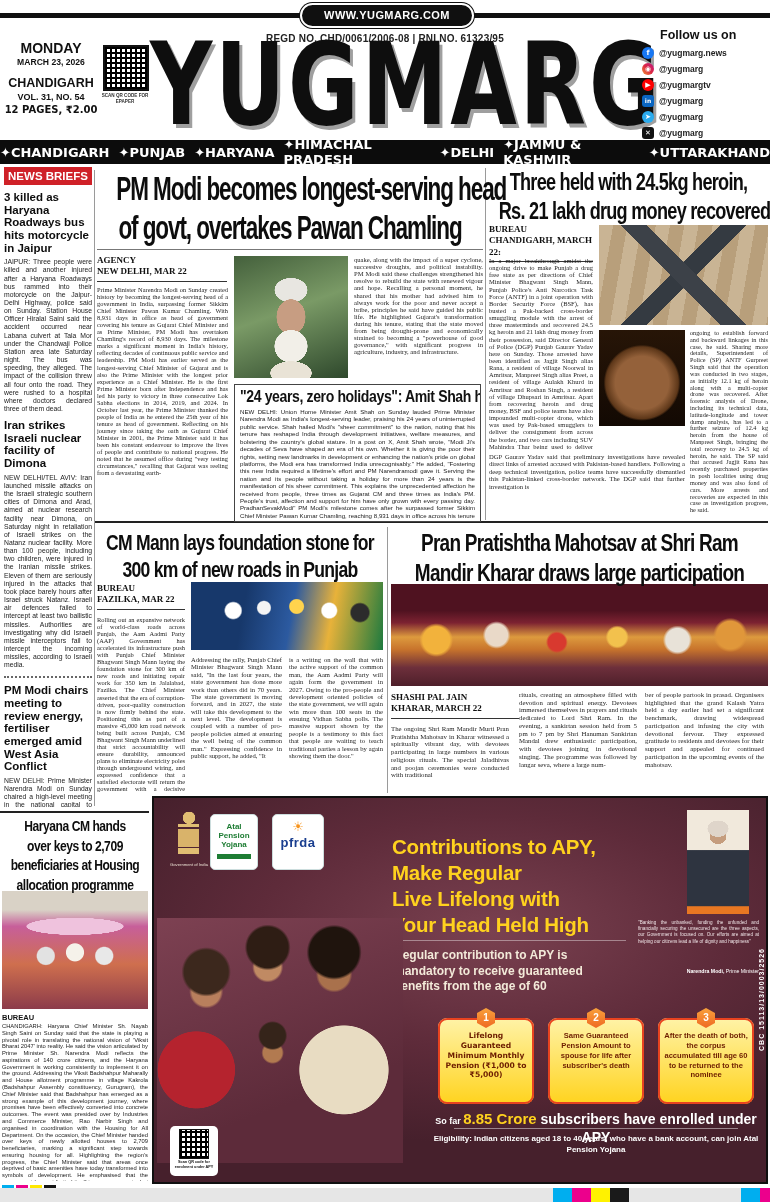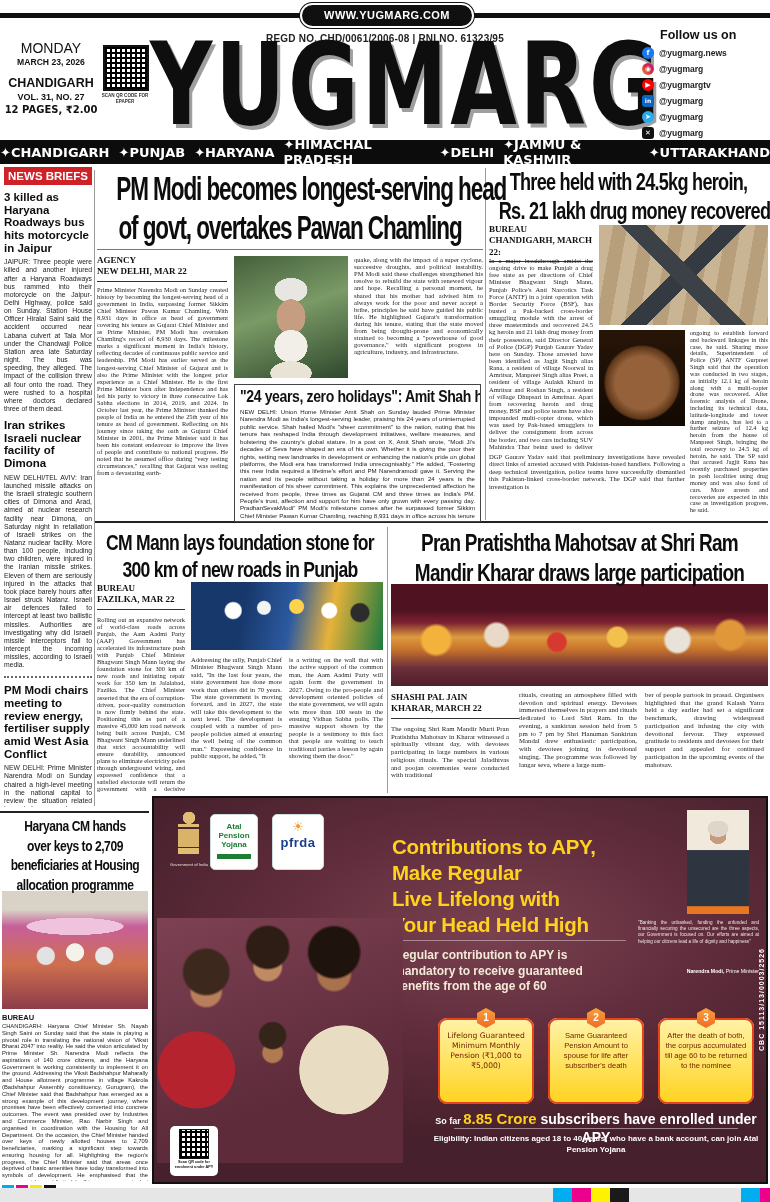--- a/index.html
+++ b/index.html
@@ -80,38 +80,38 @@
   .sic{width:12px;height:12px;border-radius:50%;color:#fff;font-size:7px;line-height:12px;
        text-align:center;margin-right:5px;font-weight:700;font-family:"DejaVu Sans",sans-serif;flex:0 0 12px;}
   .handle{font-size:8.5px;font-weight:700;color:#222;}
   
   .card{position:absolute;width:96px;height:86px;background:linear-gradient(#fff3a8,#ffd31e);
         border-radius:9px;box-shadow:0 0 0 2px #e8431f inset;}
   .cardnum{position:absolute;top:-10px;left:50%;transform:translateX(-50%);width:18px;height:20px;
         background:linear-gradient(#f9a13b,#ef6a23);color:#fff;font-weight:700;font-size:10px;
         line-height:20px;text-align:center;
         clip-path:polygon(50% 0,100% 25%,100% 75%,50% 100%,0 75%,0 25%);}
-  .cardtx{padding:13px 6px 4px;font-size:7.6px;font-weight:400;color:#6d1d00;text-align:center;line-height:1.3;}
+  .cardtx{padding:13px 6px 4px;font-size:7.6px;font-weight:700;color:#6d1d00;text-align:center;line-height:1.3;}
   .wbox{background:#fff;border-radius:5px;}
 </style>
 </head>
 <body>
 
 <div id="page">
 
   <div class="abs" style="left:0;top:13px;width:770px;height:5px;background:#101010;"></div>
   <div class="abs" style="left:300px;top:3px;width:170px;height:21px;background:#101010;border:2px solid #fff;box-shadow:0 0 0 1px #101010;
               border-radius:13px;color:#fff;font-weight:700;font-size:11px;line-height:21px;text-align:center;letter-spacing:.4px;">WWW.YUGMARG.COM</div>
   <div class="abs" style="left:150px;top:33px;width:470px;text-align:center;font-size:10px;font-weight:700;color:#222;letter-spacing:.2px;">REGD NO. CHD/0061/2006-08 | RNI NO. 61323/95</div>
 
   <div class="abs" style="left:4px;top:40px;width:94px;text-align:center;">
-    <div style="font-size:14px;font-weight:400;">MONDAY</div>
+    <div style="font-size:14px;font-weight:700;">MONDAY</div>
     <div style="font-size:8.6px;font-weight:700;margin-top:1px;">MARCH 23, 2026</div>
     <div style="font-size:12.5px;font-weight:700;margin-top:9px;">CHANDIGARH</div>
-    <div style="font-size:9px;font-weight:700;margin-top:2px;">VOL. 31, NO. 27</div>
+    <div style="font-size:9px;font-weight:700;margin-top:2px;">VOL. 31, NO. 54</div>
     <div class="dv" style="font-size:10px;font-weight:700;margin-top:2px;">12 PAGES, ₹2.00</div>
   </div>
 
   <div class="abs qr" style="left:103px;top:45px;width:42px;height:42px;"></div>
   <div class="abs" style="left:98px;top:93px;width:54px;font-size:4.6px;font-weight:700;text-align:center;line-height:1.25;color:#333;">SCAN QR CODE FOR EPAPER</div>
 
   <div class="abs" style="left:150px;top:46px;width:470px;height:96px;text-align:center;font-family:'DejaVu Sans',sans-serif;
               font-weight:700;font-size:86px;letter-spacing:3px;color:#0e0e0e;line-height:66px;
               transform:scale(1.0,1.32);transform-origin:50% 18%;text-shadow:3px 3px 0 #9f9f9f;">YUGMARG</div>
 
@@ -164,21 +164,21 @@
     <div>
       <div class="brief-title">3 killed as Haryana Roadways bus hits motorcycle in Jaipur</div>
       <div class="brief-body">JAIPUR: Three people were killed and another injured after a Haryana Roadways bus rammed into their motorcycle on the Jaipur-Delhi Highway, police said on Sunday. Station House Officer Hiralal Saini said the accident occurred near Labana culvert at Tala Mor under the Chandwaji Police Station area late Saturday night. The bus was speeding, they alleged. The impact of the collision threw all four onto the road. They were rushed to a hospital where doctors declared three of them dead.</div>
     </div>
     <div>
       <div class="brief-title">Iran strikes Israeli nuclear facility of Dimona</div>
       <div class="brief-body">NEW DELHI/TEL AVIV: Iran launched missile attacks on the Israeli strategic southern cities of Dimona and Arad, aimed at nuclear research facility near Dimona, on Saturday night in retaliation of Israeli strikes on the Natanz nuclear facility. More than 100 people, including two children, were injured in the Iranian missile strikes. Eleven of them are seriously injured in the attacks that took place barely hours after Israel struck Natanz. Israeli air defences failed to intercept at least two ballistic missiles. Authorities are investigating why did Israeli missile interceptors fail to intercept the incoming missiles, according to Israeli media.</div>
     </div>
     <div class="dotted"></div>
     <div>
-      <div class="brief-title">PM Modi chairs meeting to review energy, fertiliser supply amid West Asia Conflict</div>
+      <div class="brief-title">PM Modi chairs meeting to review energy, fertiliser emerged amid West Asia Conflict</div>
       <div class="brief-body">NEW DELHI: Prime Minister Narendra Modi on Sunday chaired a high-level meeting in the national capital to review the situation related to petroleum, crude, gas, power, and fertiliser sectors amid the evolving West Asia conflict situation. The discussion focused on ensuring uninterrupted supply, stable logistics, and efficient distribution of essential resources across the country. The conflict in West Asia has entered its fourth week, disrupting trade routes through the Strait of Hormuz. Tensions escalated following the killing of 86-year-old Iran's Supreme Leader, Ayatollah Ali Khamenei, in joint military strikes by the US and Israel on February 28. In retaliation, Iran targeted Israeli and US assets across several Gulf countries, causing further disruptions to the waterway.</div>
     </div>
   </div>
 
   <div class="abs" style="left:97px;top:169px;width:386px;">
     <div class="hl" style="height:80px;border-bottom:1px solid #777;">
       <div class="hlwrap" style="transform:scale(.9,1.3);font-size:25px;line-height:30px;letter-spacing:-1.2px;">
         <div class="ln">PM Modi becomes longest-serving head</div>
         <div class="ln">of govt, overtakes Pawan Chamling</div>
       </div>

